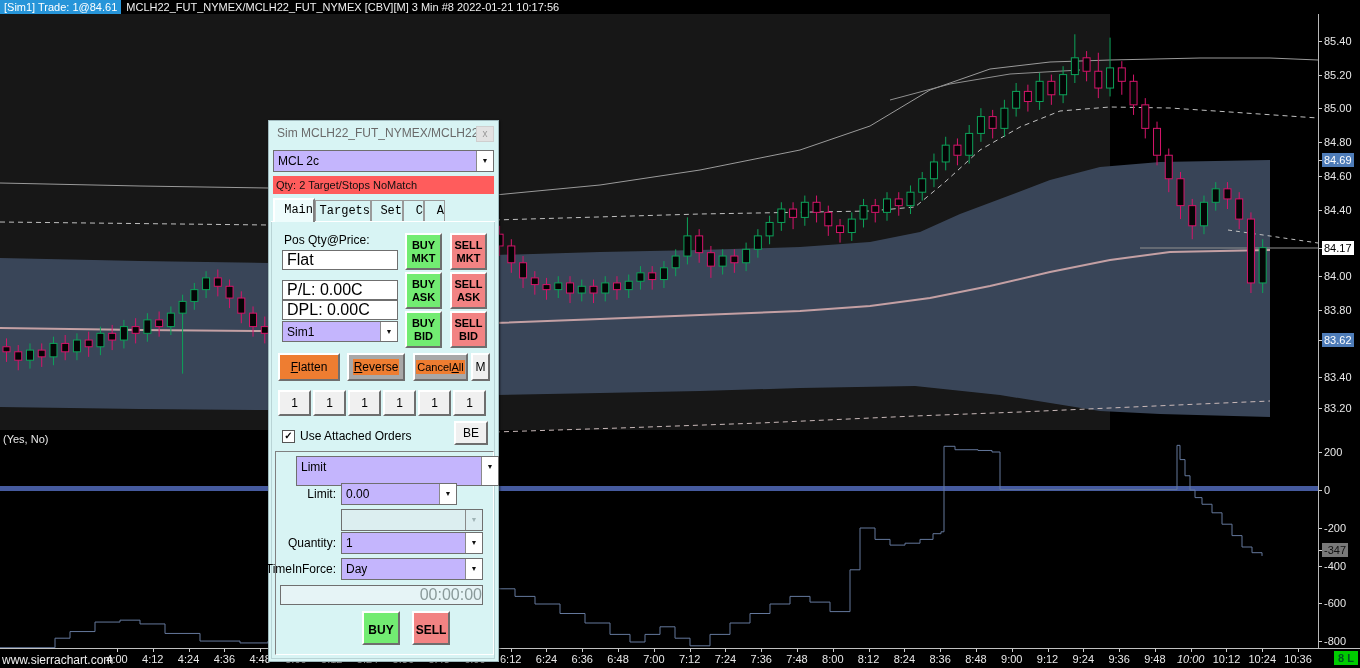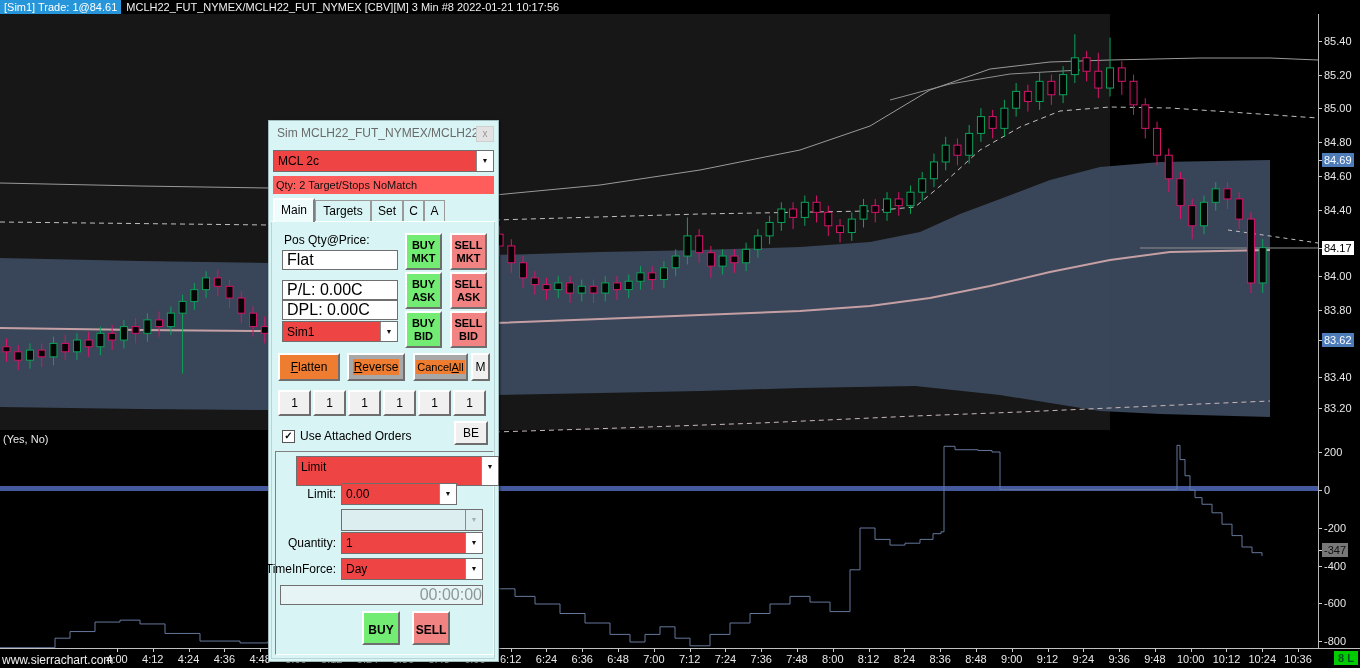--- a/index.html
+++ b/index.html
@@ -35,30 +35,30 @@
   #dl-badge{position:absolute;right:2px;top:2px;background:#00cc00;color:#063;color:#044;color:#052;
     font-weight:bold;font-size:11px;padding:1px 4px;margin-left:12px;}
 
   
   #dialog{position:absolute;left:268px;top:120px;width:229px;height:540px;background:#d8f4f4;
     border:1px solid #9fb9bd;box-shadow:1px 1px 2px rgba(0,0,0,.6);font-size:12px;color:#000;}
   #dlg-title{position:absolute;left:0;top:0;width:100%;height:24px;line-height:24px;color:#6a6a6a;
     font-size:12px;padding-left:8px;box-sizing:border-box;}
   #dlg-close{position:absolute;right:4px;top:5px;width:16px;height:14px;background:#e2e2e2;
     color:#9a9a9a;font-size:10px;line-height:13px;text-align:center;border:1px solid #cfcfcf;}
-  .combo{position:absolute;background:#ef4444;border:1px solid #6f6f6f;height:20px;line-height:20px;
+  .combo{position:absolute;background:#c4b5fd;border:1px solid #6f6f6f;height:20px;line-height:20px;
     padding-left:4px;box-sizing:border-box;}
   .combo .arrow{position:absolute;right:0;top:0;width:16px;height:100%;border-left:1px solid #8a8a8a;
     text-align:center;font-size:7px;line-height:19px;color:#111;background:#fff;}
   .combo.disabled{background:#dceef0;}
   .combo.disabled .arrow{color:#9fb3b5;background:#dceef0;}
   #dlg-alert{position:absolute;left:4px;top:55px;width:221px;height:18px;background:#ff5c5c;
     color:#101010;font-size:11px;line-height:18px;padding-left:3px;box-sizing:border-box;}
-  .tab{position:absolute;top:79px;height:21px;line-height:21px;text-align:center;background:#d8f4f4;
-    border:1px solid #9a9a9a;border-bottom:none;box-sizing:border-box;font-size:12px;}
+  .tab{position:absolute;top:79px;height:21px;line-height:21px;text-align:right;background:#d8f4f4;
+    border:1px solid #9a9a9a;border-bottom:none;box-sizing:border-box;font-size:12px;font-family:Liberation Mono, monospace;}
   .tab.active{background:#eefcfc;top:77px;height:24px;font-weight:normal;z-index:2;
     border-top:2px solid #fff;border-left:2px solid #fff;border-right:2px solid #808080;}
   #tabline{position:absolute;left:2px;top:100px;width:224px;height:1px;background:#fff;}
   #tabpage{position:absolute;left:2px;top:101px;width:224px;height:437px;
     border:1px solid #b9d4d6;border-top:none;box-sizing:border-box;}
   .lbl{position:absolute;font-size:12px;color:#000;white-space:nowrap;}
   .field{position:absolute;background:#fff;border:1px solid #6f6f6f;font-size:16px;color:#000;
     padding:0 0 0 4px;box-sizing:border-box;font-family:"Liberation Sans",sans-serif;}
   .btn{position:absolute;box-sizing:border-box;text-align:center;color:#000;
     border-top:2px solid #ffffff;border-left:2px solid #ffffff;
@@ -635,21 +635,21 @@
       <div class="tlabel" style="left: 1011.75px;">9:00</div>
       <div class="ttick" style="left: 1047.54px;"></div>
       <div class="tlabel" style="left: 1047.54px;">9:12</div>
       <div class="ttick" style="left: 1083.33px;"></div>
       <div class="tlabel" style="left: 1083.33px;">9:24</div>
       <div class="ttick" style="left: 1119.12px;"></div>
       <div class="tlabel" style="left: 1119.12px;">9:36</div>
       <div class="ttick" style="left: 1154.91px;"></div>
       <div class="tlabel" style="left: 1154.91px;">9:48</div>
       <div class="ttick" style="left: 1190.7px;"></div>
-      <div class="tlabel" style="left: 1190.7px;">10:00</div>
+      <div class="tlabel" style="left: 1190.7px; font-style: italic;">10:00</div>
       <div class="ttick" style="left: 1226.49px;"></div>
       <div class="tlabel" style="left: 1226.49px;">10:12</div>
       <div class="ttick" style="left: 1262.28px;"></div>
       <div class="tlabel" style="left: 1262.28px;">10:24</div>
       <div class="ttick" style="left: 1298.07px;"></div>
       <div class="tlabel" style="left: 1298.07px;">10:36</div>
     </div>
 
   <div id="dialog">
     <div id="dlg-title">Sim MCLH22_FUT_NYMEX/MCLH22...</div>

